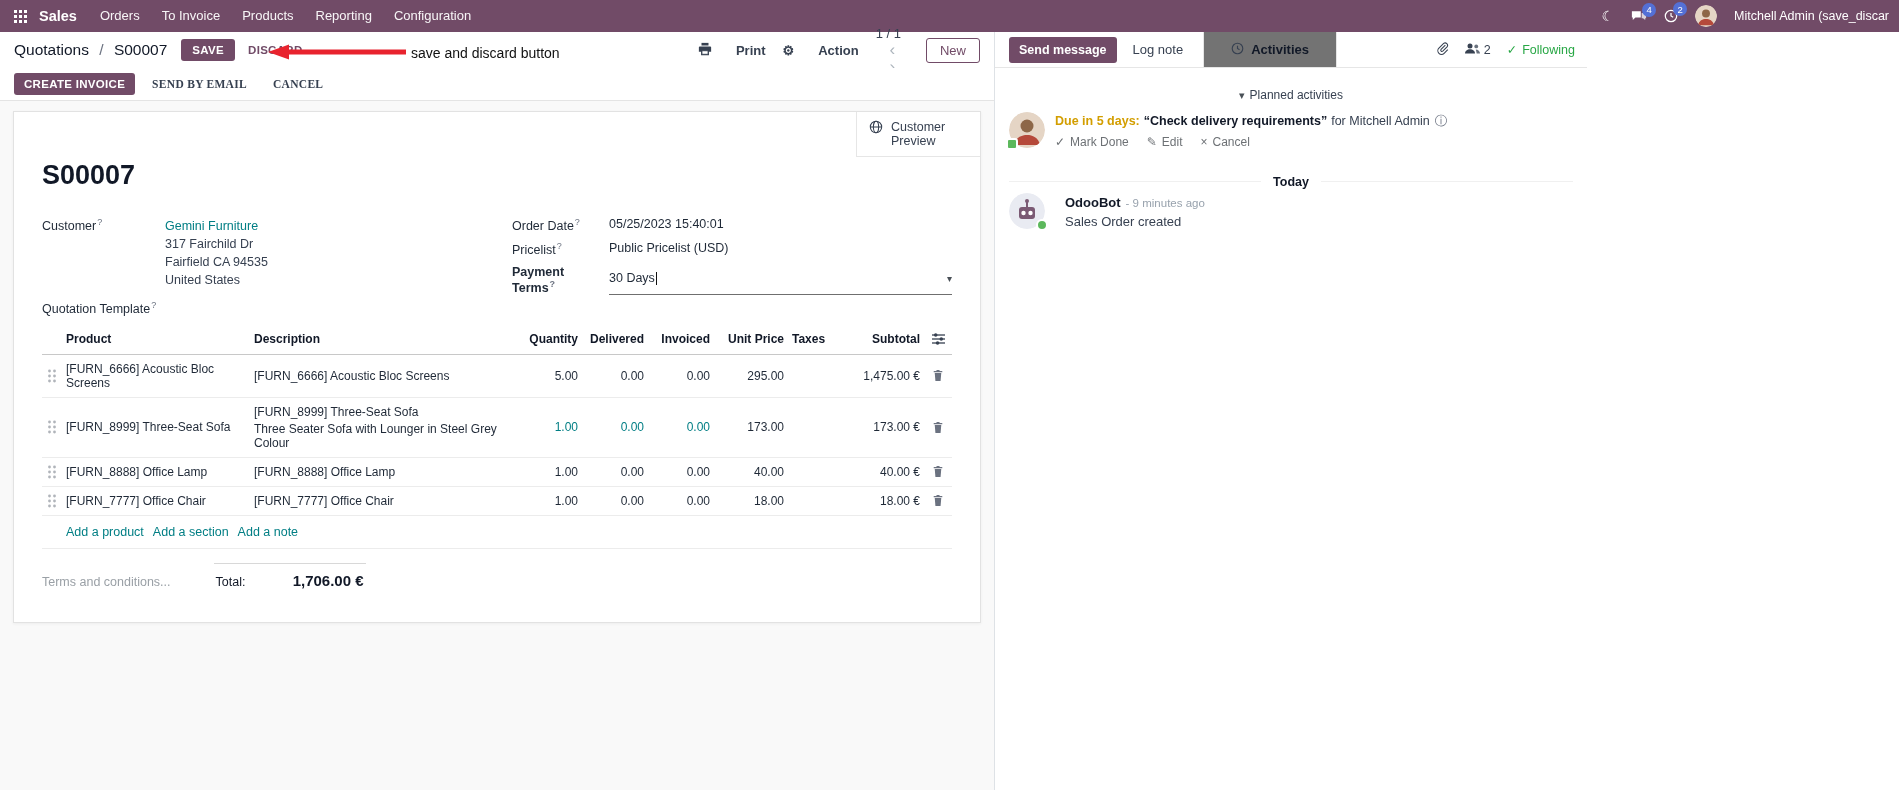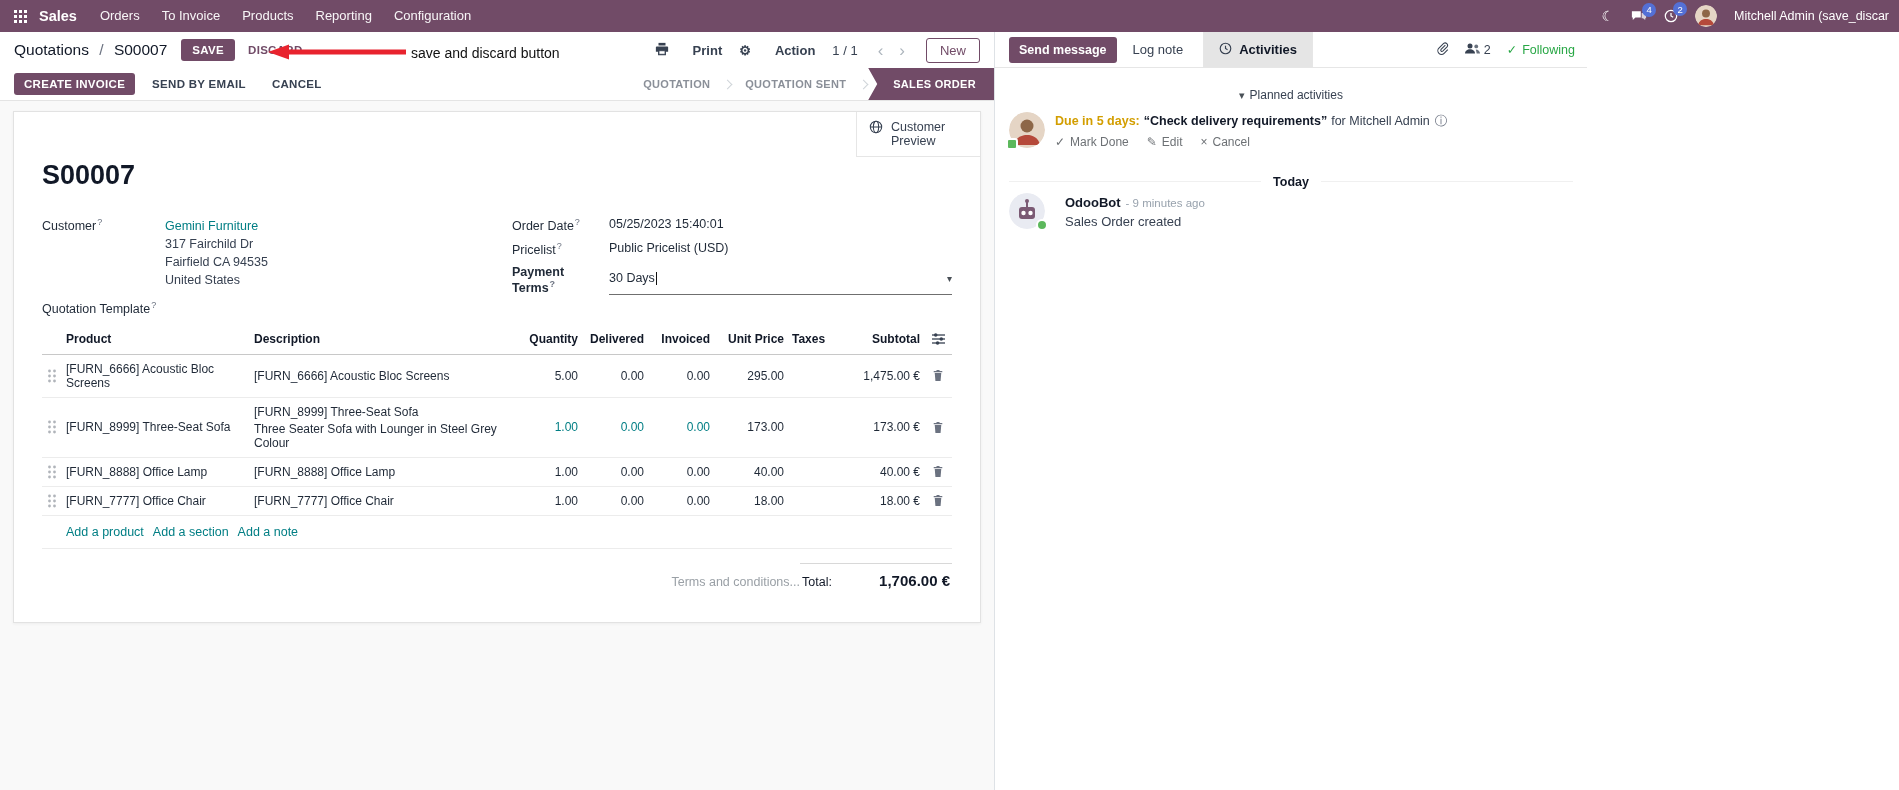--- a/index.html
+++ b/index.html
@@ -27,29 +27,29 @@
 
   
   .control-panel { height:36px; background:#fff; display:flex; align-items:center; padding:0 14px; }
   .breadcrumb { font-size:15.5px; color:#111827; white-space:nowrap; }
   .breadcrumb .bc-link { cursor:pointer; }
   .breadcrumb .sep { color:#6b7280; margin:0 6px; }
   .btn-save { background:#714B67; color:#fff; border:none; border-radius:3px; font-size:11.5px; font-weight:700; letter-spacing:.3px; padding:5px 11px; margin-left:14px; cursor:pointer; }
   .btn-discard { background:none; border:none; color:#714B67; font-size:11.5px; font-weight:700; letter-spacing:.3px; padding:5px 9px; margin-left:4px; cursor:pointer; }
   .cp-right { margin-left:auto; display:flex; align-items:center; gap:17px; font-size:13px; color:#374151; }
   .cp-item { display:flex; align-items:center; gap:24px; cursor:pointer;font-weight:bold; }
-  .pager { display:flex; align-items:center; gap:8px; }
+  .pager { display:flex; align-items:center; gap:0;flex-direction:column; }
   .pager-count { margin-right:8px; }
   .pager-nav { color:#adb5bd; font-size:17px; line-height:1; padding:0 4px; cursor:pointer; }
   .btn-new { border:1px solid #714B67; color:#714B67; background:#fff; border-radius:3px; padding:4px 13px; font-size:13px; cursor:pointer; }
 
   
   .status-row { height:33px; background:#fff; border-bottom:1px solid #e4e4e4; display:flex; align-items:center; padding-left:14px; }
   .btn-primary-sm { background:#714B67; color:#fff; border:none; border-radius:3px; font-size:11.5px; font-weight:700; letter-spacing:.3px; padding:5px 10px; cursor:pointer; }
-  .btn-flat { background:none; border:none; color:#374151; font-size:11.5px; font-weight:700; letter-spacing:.3px; padding:5px 9px; margin-left:8px; cursor:pointer; }
+  .btn-flat { background:none; border:none; color:#374151; font-size:11.5px; font-weight:700; letter-spacing:.3px; padding:5px 9px; margin-left:8px; cursor:pointer;font-family:Liberation Serif, serif; }
   .stages { margin-left:auto; height:100%; display:flex; align-items:stretch; }
   .stage { display:flex; align-items:center; padding:0 13px; font-size:11px; font-weight:600; letter-spacing:.3px; color:#8a8f98; cursor:pointer; }
   .stage-sep { align-self:center; width:7px; height:7px; border-top:1px solid #cfd4d9; border-right:1px solid #cfd4d9; transform:rotate(45deg); margin:0 1px; }
   .stage.active { background:#714B67; color:#fff; clip-path:polygon(0 0,100% 0,100% 100%,0 100%,9px 50%); padding:0 18px 0 25px; }
 
   
   .sheet-area { flex:1; padding:10px 13px; overflow:hidden; }
   .sheet { background:#fff; border:1px solid #e2e2e2; box-shadow:0 1px 3px rgba(0,0,0,.05); position:relative; min-height:512px; padding:48px 28px 30px; }
   .customer-preview { position:absolute; top:0; right:0; width:124px; border-left:1px solid #e6e6e6; border-bottom:1px solid #e6e6e6; padding:8px 12px; display:flex; gap:8px; font-size:12.5px; color:#374151; align-items:flex-start; cursor:pointer; }
   .sheet-title { font-size:27px; font-weight:600; color:#111827; margin-bottom:26px; }
@@ -77,32 +77,32 @@
   .olgrid { display:grid; grid-template-columns:20px 188px 1fr 58px 66px 66px 74px 44px 92px 28px; align-items:center; }
   .olhead { border-bottom:1px solid #c8c8c8; font-weight:700; font-size:12px; color:#111827; }
   .olhead > div { padding:8px 4px; }
   .olrow { border-bottom:1px solid #ececec; font-size:12px; color:#1f2937; }
   .olrow > div { padding:7px 4px; }
   .num { text-align:right; }
   .teal { color:#017E84; }
   .cell-icon { display:flex; justify-content:center; cursor:pointer; color:#6b7280; }
   .desc-sub { margin-top:3px; }
   .addlinks { display:flex; gap:9px; padding:9px 4px 9px 24px; border-bottom:1px solid #ececec; font-size:12.5px; }
-  .sheet-footer { display:flex; justify-content:flex-end; padding-top:14px; }
+  .sheet-footer { display:flex; justify-content:flex-start; padding-top:14px;gap:43px; }
   .terms { color:#9aa0a6; font-size:12.5px; margin-top:12px; cursor:text; }
   .total-box { width:152px; border-top:1px solid #d8d8d8; padding:8px 2px 0; display:flex; justify-content:space-between; align-items:baseline; }
   .total-label { font-size:12.5px; font-weight:500; color:#111827; }
   .total-value { font-size:15px; font-weight:700; color:#111827; }
 
   
   .chatter-col { width:592px; display:flex; flex-direction:column; }
   .chatter-top { height:36px; display:flex; align-items:stretch; border-bottom:1px solid #e6e6e6; padding-left:14px; }
   .btn-send { align-self:center; background:#714B67; color:#fff; border:none; border-radius:3px; font-size:12.5px; font-weight:600; padding:6px 10px; cursor:pointer; }
   .log-note { align-self:center; margin-left:16px; font-size:13px; color:#374151; cursor:pointer; }
-  .activities-tab { margin-left:20px; display:flex; align-items:center; gap:7px; padding:0 15px; border-left:1px solid #e6e6e6; border-right:1px solid #e6e6e6; background:#e5e5e5; font-size:13px; font-weight:600; color:#111827; cursor:pointer; }
+  .activities-tab { margin-left:20px; display:flex; align-items:center; gap:7px; padding:0 27px; border-left:1px solid #e6e6e6; border-right:1px solid #e6e6e6; background:#737373; font-size:13px; font-weight:600; color:#111827; cursor:pointer; }
   .chatter-top-right { margin-left:auto; display:flex; align-items:center; gap:16px; padding-right:12px; color:#374151; }
   .followers { display:flex; gap:4px; align-items:center; font-size:12.5px; cursor:pointer; }
   .following { color:#28a745; font-size:12.5px; display:flex; gap:5px; align-items:center; cursor:pointer; }
   .chatter-body { padding:12px 14px; }
   .planned-head { text-align:center; font-size:12px; color:#374151; margin:8px 0 2px; cursor:pointer; }
   .planned-head .caret { font-size:11px; margin-right:5px; }
   .activity { display:flex; gap:10px; margin-top:10px;text-align:right; }
   .avatar { width:36px; height:36px; border-radius:50%; position:relative; flex:none; }
   .avatar svg { border-radius:50%; display:block; }
   .badge-mini { position:absolute; width:12px; height:12px; border-radius:3px; background:#5cb85c; bottom:-2px; left:-3px; border:2px solid #fff; }
@@ -210,27 +210,20 @@
           <span class="pager-nav">›</span>
         </span>
         <button class="btn-new">New</button>
       </div>
     </div>
 
     <div class="status-row">
       <button class="btn-primary-sm">CREATE INVOICE</button>
       <button class="btn-flat">SEND BY EMAIL</button>
       <button class="btn-flat">CANCEL</button>
-      <div class="stages">
-        <span class="stage">QUOTATION</span>
-        <span class="stage-sep"></span>
-        <span class="stage">QUOTATION SENT</span>
-        <span class="stage-sep"></span>
-        <span class="stage active">SALES ORDER</span>
-      </div>
     </div>
 
     <div class="sheet-area">
       <div class="sheet">
 
         <div class="customer-preview">
           <span>
             <svg width="14" height="14" viewBox="0 0 16 16" fill="none" stroke="#374151" stroke-width="1.2">
                 <circle cx="8" cy="8" r="6.5"></circle>
                 <ellipse cx="8" cy="8" rx="3" ry="6.5"></ellipse>

